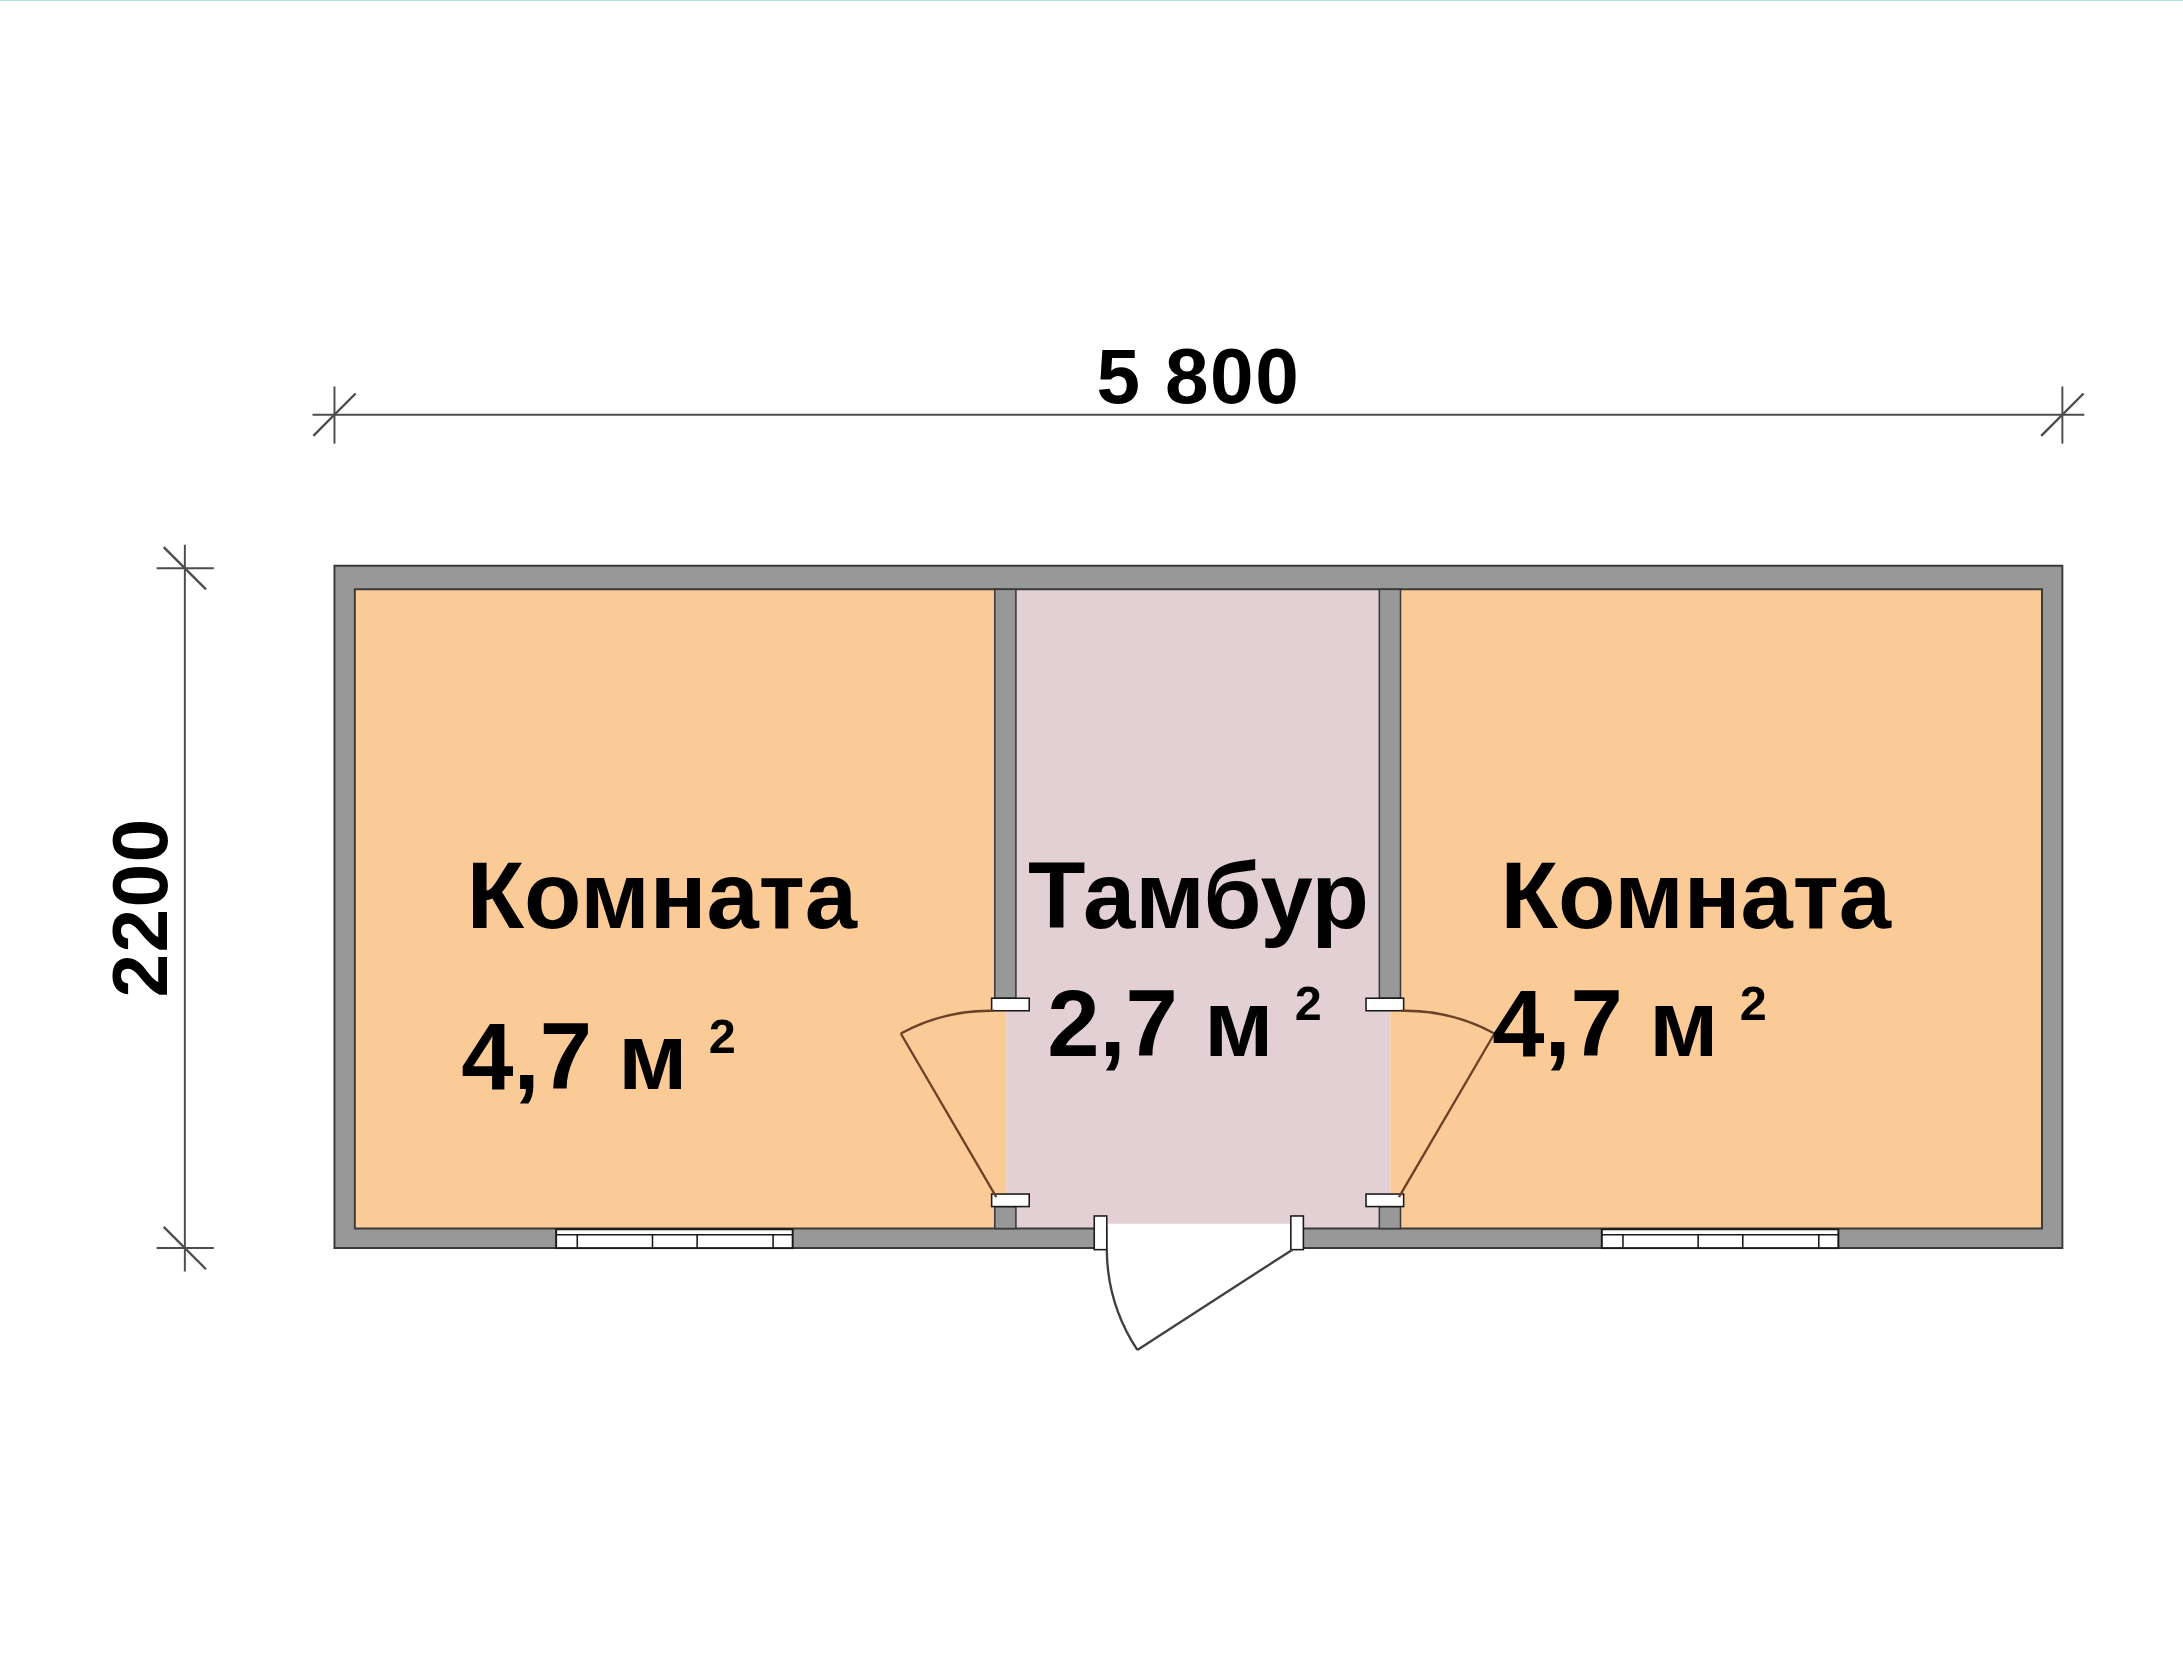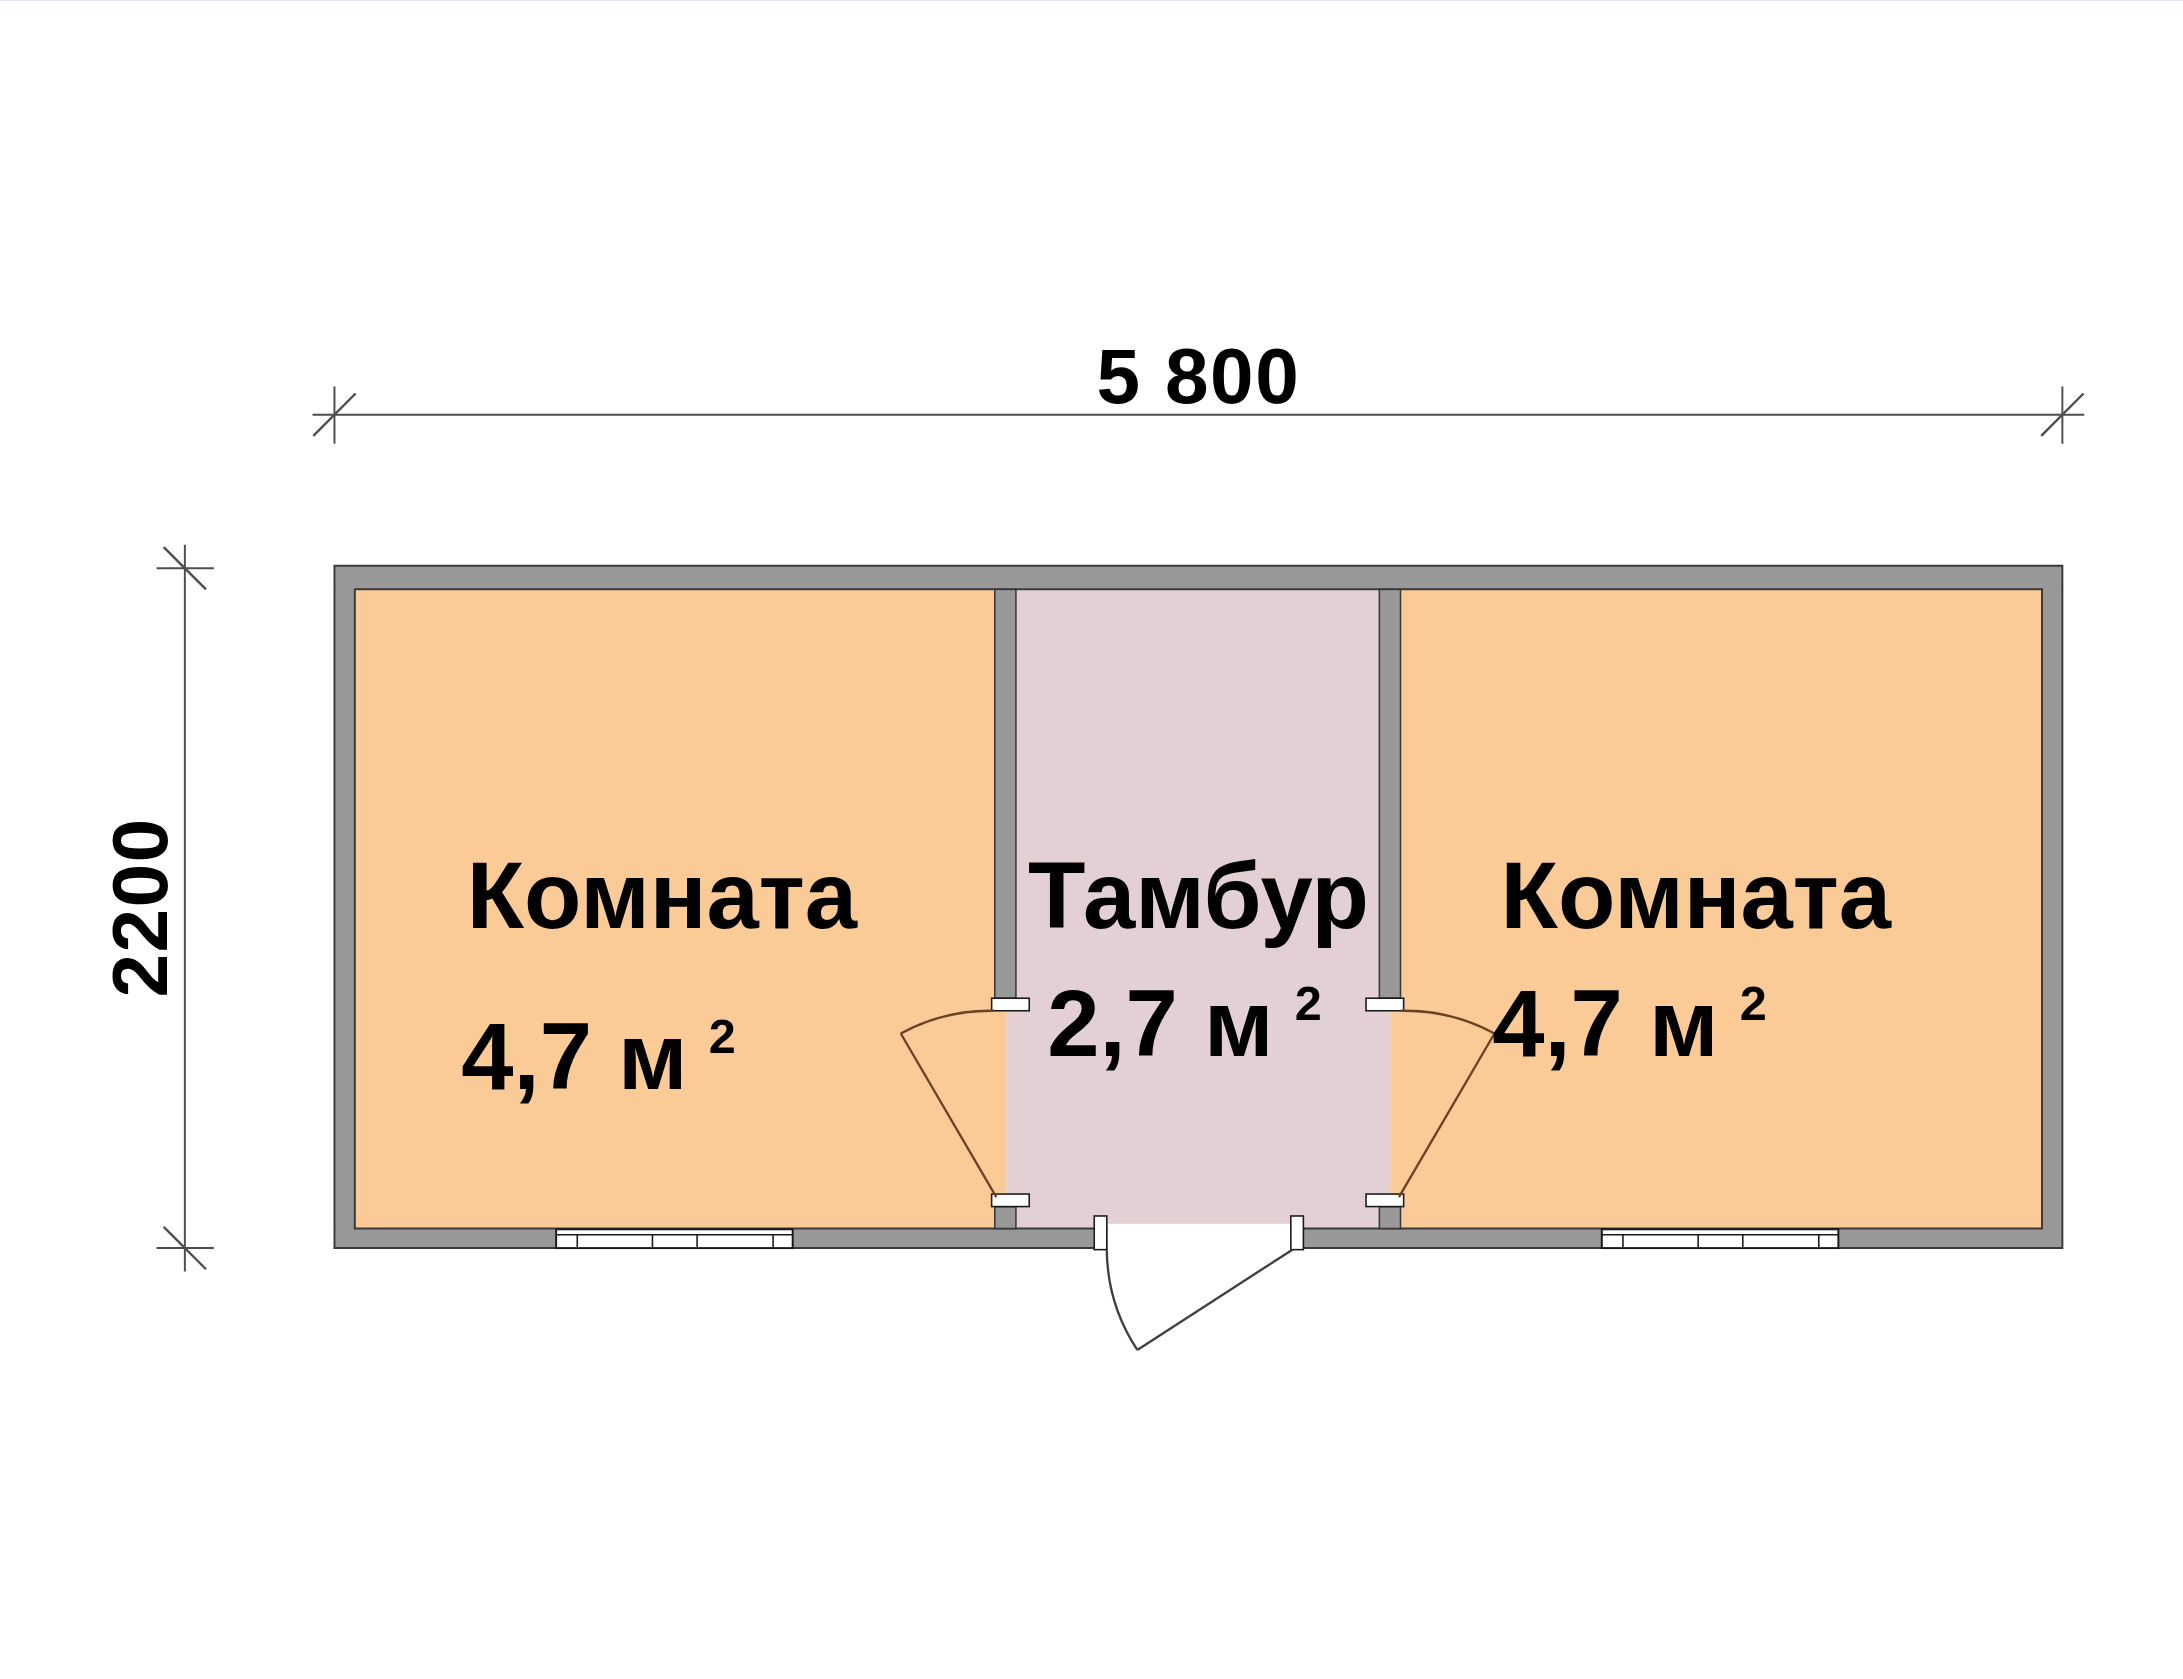--- a/index.html
+++ b/index.html
@@ -5,21 +5,21 @@
   html, body {
     margin: 0;
     padding: 0;
     background: #ffffff;
     font-family: "Liberation Sans", sans-serif;
   }
   .canvas {
     position: relative;
     width: 2183px;
     height: 1680px;
-    background: #c4b5fd;
+    background: #14b8a6;
     overflow: hidden;
   }
   svg { display: block; }
   text {
     font-family: "Liberation Sans", sans-serif;
     font-weight: 700;
     fill: #000000;
   }
   .dim-text { font-size: 100px; letter-spacing: 2px; }
   .room-name { font-size: 120px; }

